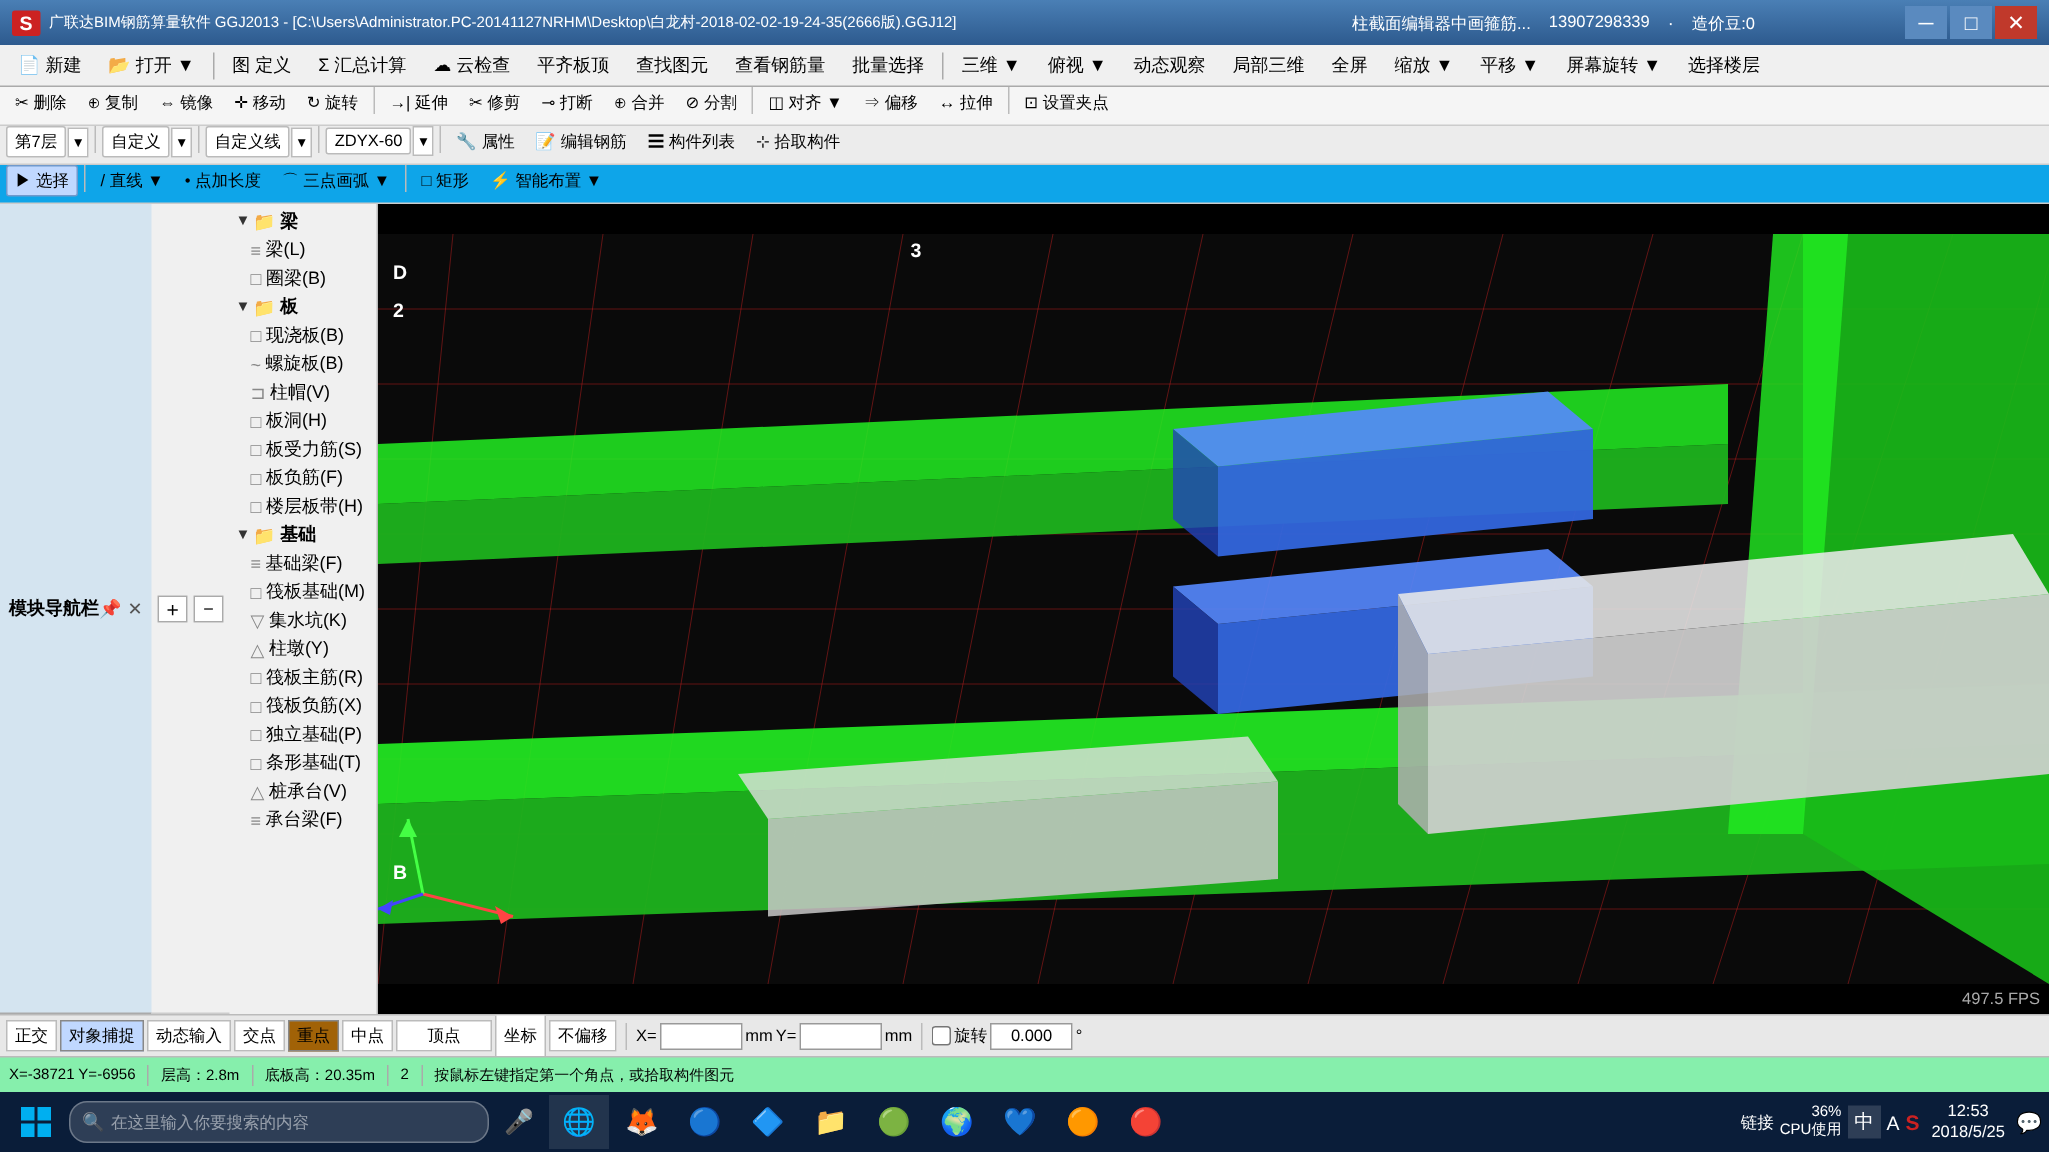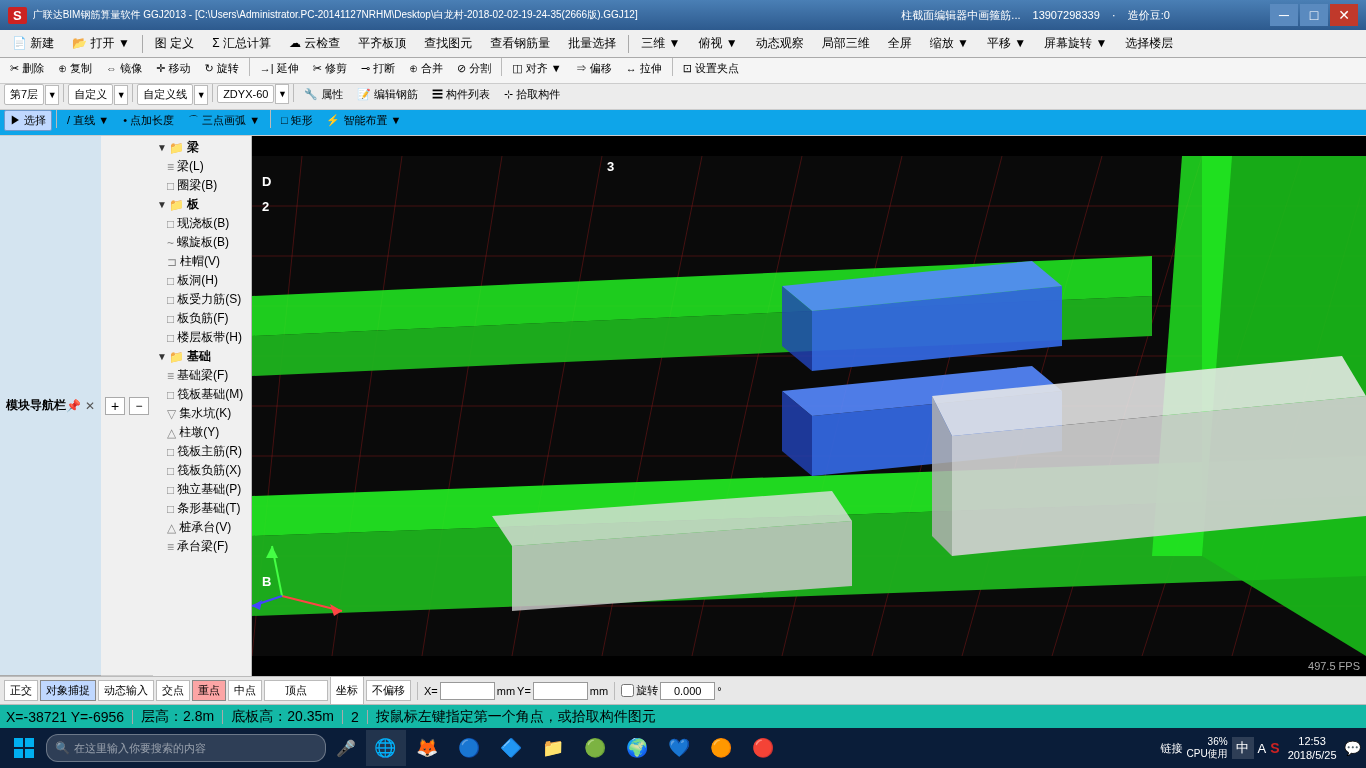--- a/index.html
+++ b/index.html
@@ -428,40 +428,40 @@
       <div id="fps" style="position:absolute;bottom:4px;right:6px;color:#aaa;font-size:11px;">497.5 FPS</div>
 
     </div>
   </div>
 
   <div style="width:100%;height:28px;background:#e8e8e8;border-top:1px solid #bbb;display:flex;align-items:center;padding:0 4px;gap:2px;font-size:11px;overflow:hidden;">
     <span style="padding:2px 5px;border:1px solid #bbb;background:white;cursor:pointer;">正交</span>
     <span style="padding:2px 5px;border:1px solid #888;background:#c0d8ff;cursor:pointer;">对象捕捉</span>
     <span style="padding:2px 5px;border:1px solid #bbb;background:white;cursor:pointer;">动态输入</span>
     <span style="padding:2px 5px;border:1px solid #bbb;background:white;cursor:pointer;">交点</span>
-    <span style="padding:2px 5px;border:1px solid #888;background:#fca5a5;cursor:pointer;">重点</span>
+    <span style="padding:2px 5px;border:1px solid #888;background:#a16207;cursor:pointer;">重点</span>
     <span style="padding:2px 5px;border:1px solid #bbb;background:white;cursor:pointer;">中点</span>
     <span style="padding:2px 20px;border:1px solid #bbb;background:white;cursor:pointer;">顶点</span>
     <span style="padding:14px 5px;border:1px solid #bbb;background:white;cursor:pointer;text-align:center;">坐标</span>
     <span style="padding:2px 5px;border:1px solid #bbb;background:white;cursor:pointer;">不偏移</span>
     <span style="width:1px;height:18px;background:#bbb;margin:0 4px;"></span>
     <span>X=</span>
     <input type="text" value="" style="width: 55px; height: 18px; border: 1px solid rgb(153, 153, 153); font-size: 11px; padding: 0px 2px; text-align: center;">
     <span>mm</span>
     <span>Y=</span>
     <input type="text" value="" style="width: 55px; height: 18px; border: 1px solid rgb(153, 153, 153); font-size: 11px; padding: 0px 2px; text-align: center;">
     <span>mm</span>
     <span style="width:1px;height:18px;background:#bbb;margin:0 4px;"></span>
     <input type="checkbox" style="cursor: pointer;">
     <span>旋转</span>
     <input type="text" value="0.000" style="width: 55px; height: 18px; border: 1px solid rgb(153, 153, 153); font-size: 11px; padding: 0px 2px; text-align: center;">
     <span>°</span>
   </div>
 
-  <div style="width:100%;height:24px;background:#14b8a6;border-top:1px solid #bbb;display:flex;align-items:center;padding:0 6px;gap:8px;font-size:14px;">
+  <div style="width:100%;height:24px;background:#86efac;border-top:1px solid #bbb;display:flex;align-items:center;padding:0 6px;gap:8px;font-size:10px;">
     <span>X=-38721  Y=-6956</span>
     <span style="width:1px;height:14px;background:#aaa;"></span>
     <span>层高：2.8m</span>
     <span style="width:1px;height:14px;background:#aaa;"></span>
     <span>底板高：20.35m</span>
     <span style="width:1px;height:14px;background:#aaa;"></span>
     <span>2</span>
     <span style="width:1px;height:14px;background:#aaa;"></span>
     <span>按鼠标左键指定第一个角点，或拾取构件图元</span>
   </div>

